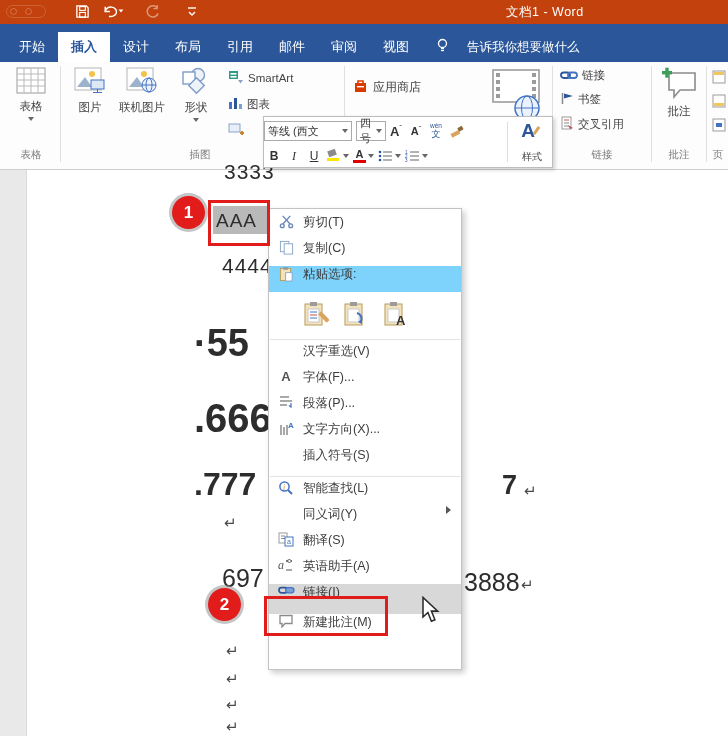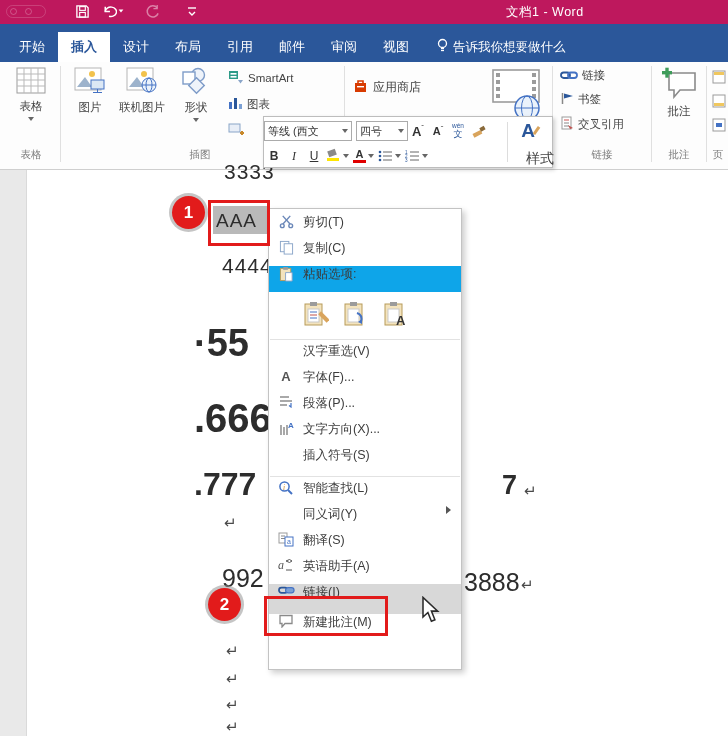--- a/index.html
+++ b/index.html
@@ -1,62 +1,62 @@
 <!DOCTYPE html>
 <html><head>
 <meta charset="utf-8">
 <style>
   * { margin:0; padding:0; box-sizing:border-box; }
   html,body { width:728px; height:736px; overflow:hidden; }
   body { font-family:"Liberation Sans", sans-serif; background:#fff; }
   .stage { position:relative; width:728px; height:736px; background:#fff; overflow:hidden; }
 
   
-  .titlebar { position:absolute; left:0; top:0; width:728px; height:24px; background:#be185d; }
+  .titlebar { position:absolute; left:0; top:0; width:728px; height:24px; background:#c2410c; }
   .touchpill { position:absolute; left:6px; top:5px; width:40px; height:13px; border:1px solid rgba(255,255,255,.35); border-radius:7px; opacity:.5; }
   .touchpill i { position:absolute; top:2px; width:7px; height:7px; border:1px solid rgba(255,255,255,.5); border-radius:50%; }
   .qbtn { width:24px; height:18px; display:flex; align-items:center; justify-content:center; }
   .title { position:absolute; left:506px; top:4px; color:#fff; font-size:12.5px; letter-spacing:.5px; }
 
   
   .tabrow { position:absolute; left:0; top:24px; width:728px; height:38px; background:#2b579a; display:flex; align-items:flex-end; }
   .tab { height:30px; line-height:30px; padding:0 13px; color:#fff; font-size:13px; cursor:default; }
   .tab.active { background:#fff; color:#2b579a; font-weight:bold; }
-  .tellme { display:flex; align-items:center; gap:4px; height:30px; margin-left:14px; color:#fff; font-size:12.5px; }
+  .tellme { display:flex; align-items:center; gap:18px; height:30px; margin-left:14px; color:#fff; font-size:12.5px; }
 
   
   .ribbon { position:absolute; left:0; top:62px; width:728px; height:108px; background:#fdfdfd; border-bottom:1px solid #cfcfcf; }
   .vsep { position:absolute; top:4px; width:1px; height:96px; background:#e0e0e0; }
   .gl { position:absolute; top:86px; font-size:10.5px; color:#7a7a7a; text-align:center; }
   .bigbtn { position:absolute; display:flex; flex-direction:column; align-items:center; gap:3px; font-size:11.5px; color:#444; }
   .smallbtn { position:absolute; display:flex; align-items:center; gap:4px; font-size:11.5px; color:#444; white-space:nowrap; }
   .caret { width:0; height:0; border-left:3.5px solid transparent; border-right:3.5px solid transparent; border-top:4px solid #666; display:inline-block; }
   .caret.w { border-top-color:#fff; }
 
   
   .minibar { position:absolute; left:263px; top:116px; width:290px; height:52px; background:#fff; border:1px solid #bdbdbd; box-shadow:2px 2px 4px rgba(0,0,0,.18); z-index:5; display:block; }
   .mrow { position:absolute; left:0; display:flex; align-items:flex-start; }
   .combo { border:1px solid #ababab; height:20px; display:flex; align-items:center; padding:0 3px; font-size:11px; color:#333; gap:3px; background:#fff; }
   .mtool { height:20px; min-width:20px; display:flex; align-items:center; justify-content:center; font-size:12px; color:#333; padding:0 2px; }
   .msep { width:1px; height:40px; background:#ddd; position:absolute; left:243px; top:5px; }
   .styles-big { position:absolute; left:250px; top:3px; width:36px; height:26px; text-align:center; }
-  .styles-lbl { position:absolute; left:246px; top:33px; width:44px; text-align:right; font-size:14px; color:#444; }
+  .styles-lbl { position:absolute; left:246px; top:33px; width:44px; text-align:center; font-size:10px; color:#444; }
 
   
   .docarea { position:absolute; left:0; top:170px; width:728px; height:566px; background:#fff; }
   .pagegutter { position:absolute; left:0; top:0; width:27px; height:566px; background:#e9e9e9; border-right:1px solid #dadada; }
   .dtx { position:absolute; color:#2d2d2d; z-index:1; white-space:nowrap; }
   .pil { position:absolute; color:#4a4a4a; font-size:15px; z-index:1; }
   .selbg { position:absolute; left:213px; top:36px; width:54px; height:28px; background:#b9b9b9; z-index:1; }
 
   
   .menu { position:absolute; left:268px; top:208px; width:194px; height:462px; background:#fff; border:1px solid #c3c3c3; box-shadow:3px 3px 6px rgba(0,0,0,.2); z-index:6; padding-top:5px; }
   .mi { height:26px; display:flex; align-items:flex-start; font-size:12.5px; color:#3c3c3c; position:relative; }
   .mi .ic { width:34px; display:flex; justify-content:center; align-items:center; flex:none; }
-  .mi.hl { background:#0ea5e9; }
+  .mi.hl { background:#7dd3fc; }
   .mi.hover { background:#d8d8d8; height:30px; }
   .msub { position:absolute; right:10px; width:0; height:0; border-top:4px solid transparent; border-bottom:4px solid transparent; border-left:5px solid #555; }
   .msepline { height:1px; background:#e2e2e2; margin:3px 1px; }
   .pasterow { height:44px; display:flex; align-items:center; gap:10px; padding-left:32px; }
   .pastebtn { width:30px; height:30px; display:flex; align-items:center; justify-content:center; }
 
   
   .redbox { position:absolute; border:3px solid #e21b1b; z-index:8; }
   .numcircle { position:absolute; width:33px; height:33px; border-radius:50%; background:#e21b1b; color:#fff; font-weight:bold; font-size:17px; display:flex; align-items:center; justify-content:center; z-index:9; box-shadow:0 0 0 3px rgba(150,150,150,.55); }
   .cursor { position:absolute; z-index:10; }
@@ -325,38 +325,38 @@
     <div class="dtx" style="left:194px;top:152px;font-size:38px;font-weight:bold">·55</div>
 
     <div class="dtx" style="left:194px;top:226px;font-size:40px;font-weight:600">.666</div>
 
     <div class="dtx" style="left:194px;top:296px;font-size:32px;font-weight:600">.777</div>
     <div class="dtx" style="left:502px;top:300px;font-size:27px;font-weight:600">7</div>
     <div class="pil" style="left:524px;top:312px">↵</div>
 
     <div class="pil" style="left:224px;top:344px">↵</div>
 
-    <div class="dtx" style="left:222px;top:394px;font-size:25px">992</div>
+    <div class="dtx" style="left:222px;top:394px;font-size:25px">697</div>
     <div class="dtx" style="left:464px;top:398px;font-size:25px">3888</div>
     <div class="pil" style="left:521px;top:406px">↵</div>
 
     <div class="pil" style="left:226px;top:472px">↵</div>
     <div class="pil" style="left:226px;top:500px">↵</div>
     <div class="pil" style="left:226px;top:526px">↵</div>
     <div class="pil" style="left:226px;top:548px">↵</div>
   </div>
 
   <div class="minibar">
     <div class="mrow" style="top:4px">
       <div class="combo" style="width:88px">
         <span style="flex:1;overflow:hidden;white-space:nowrap">等线 (西文</span>
           <span class="caret"></span>
       </div>
       <div style="width:4px"></div>
-      <div class="combo" style="width:52px">
+      <div class="combo" style="width:30px">
         <span style="flex:1">四号</span>
           <span class="caret"></span>
       </div>
       <div class="mtool">
           <span style="font-size:13px;font-weight:bold">A</span>
           <span style="font-size:8px;margin-top:-8px">ˆ</span>
         </div>
       <div class="mtool">
           <span style="font-size:11px;font-weight:bold">A</span>
           <span style="font-size:8px;margin-top:-6px">ˇ</span>

